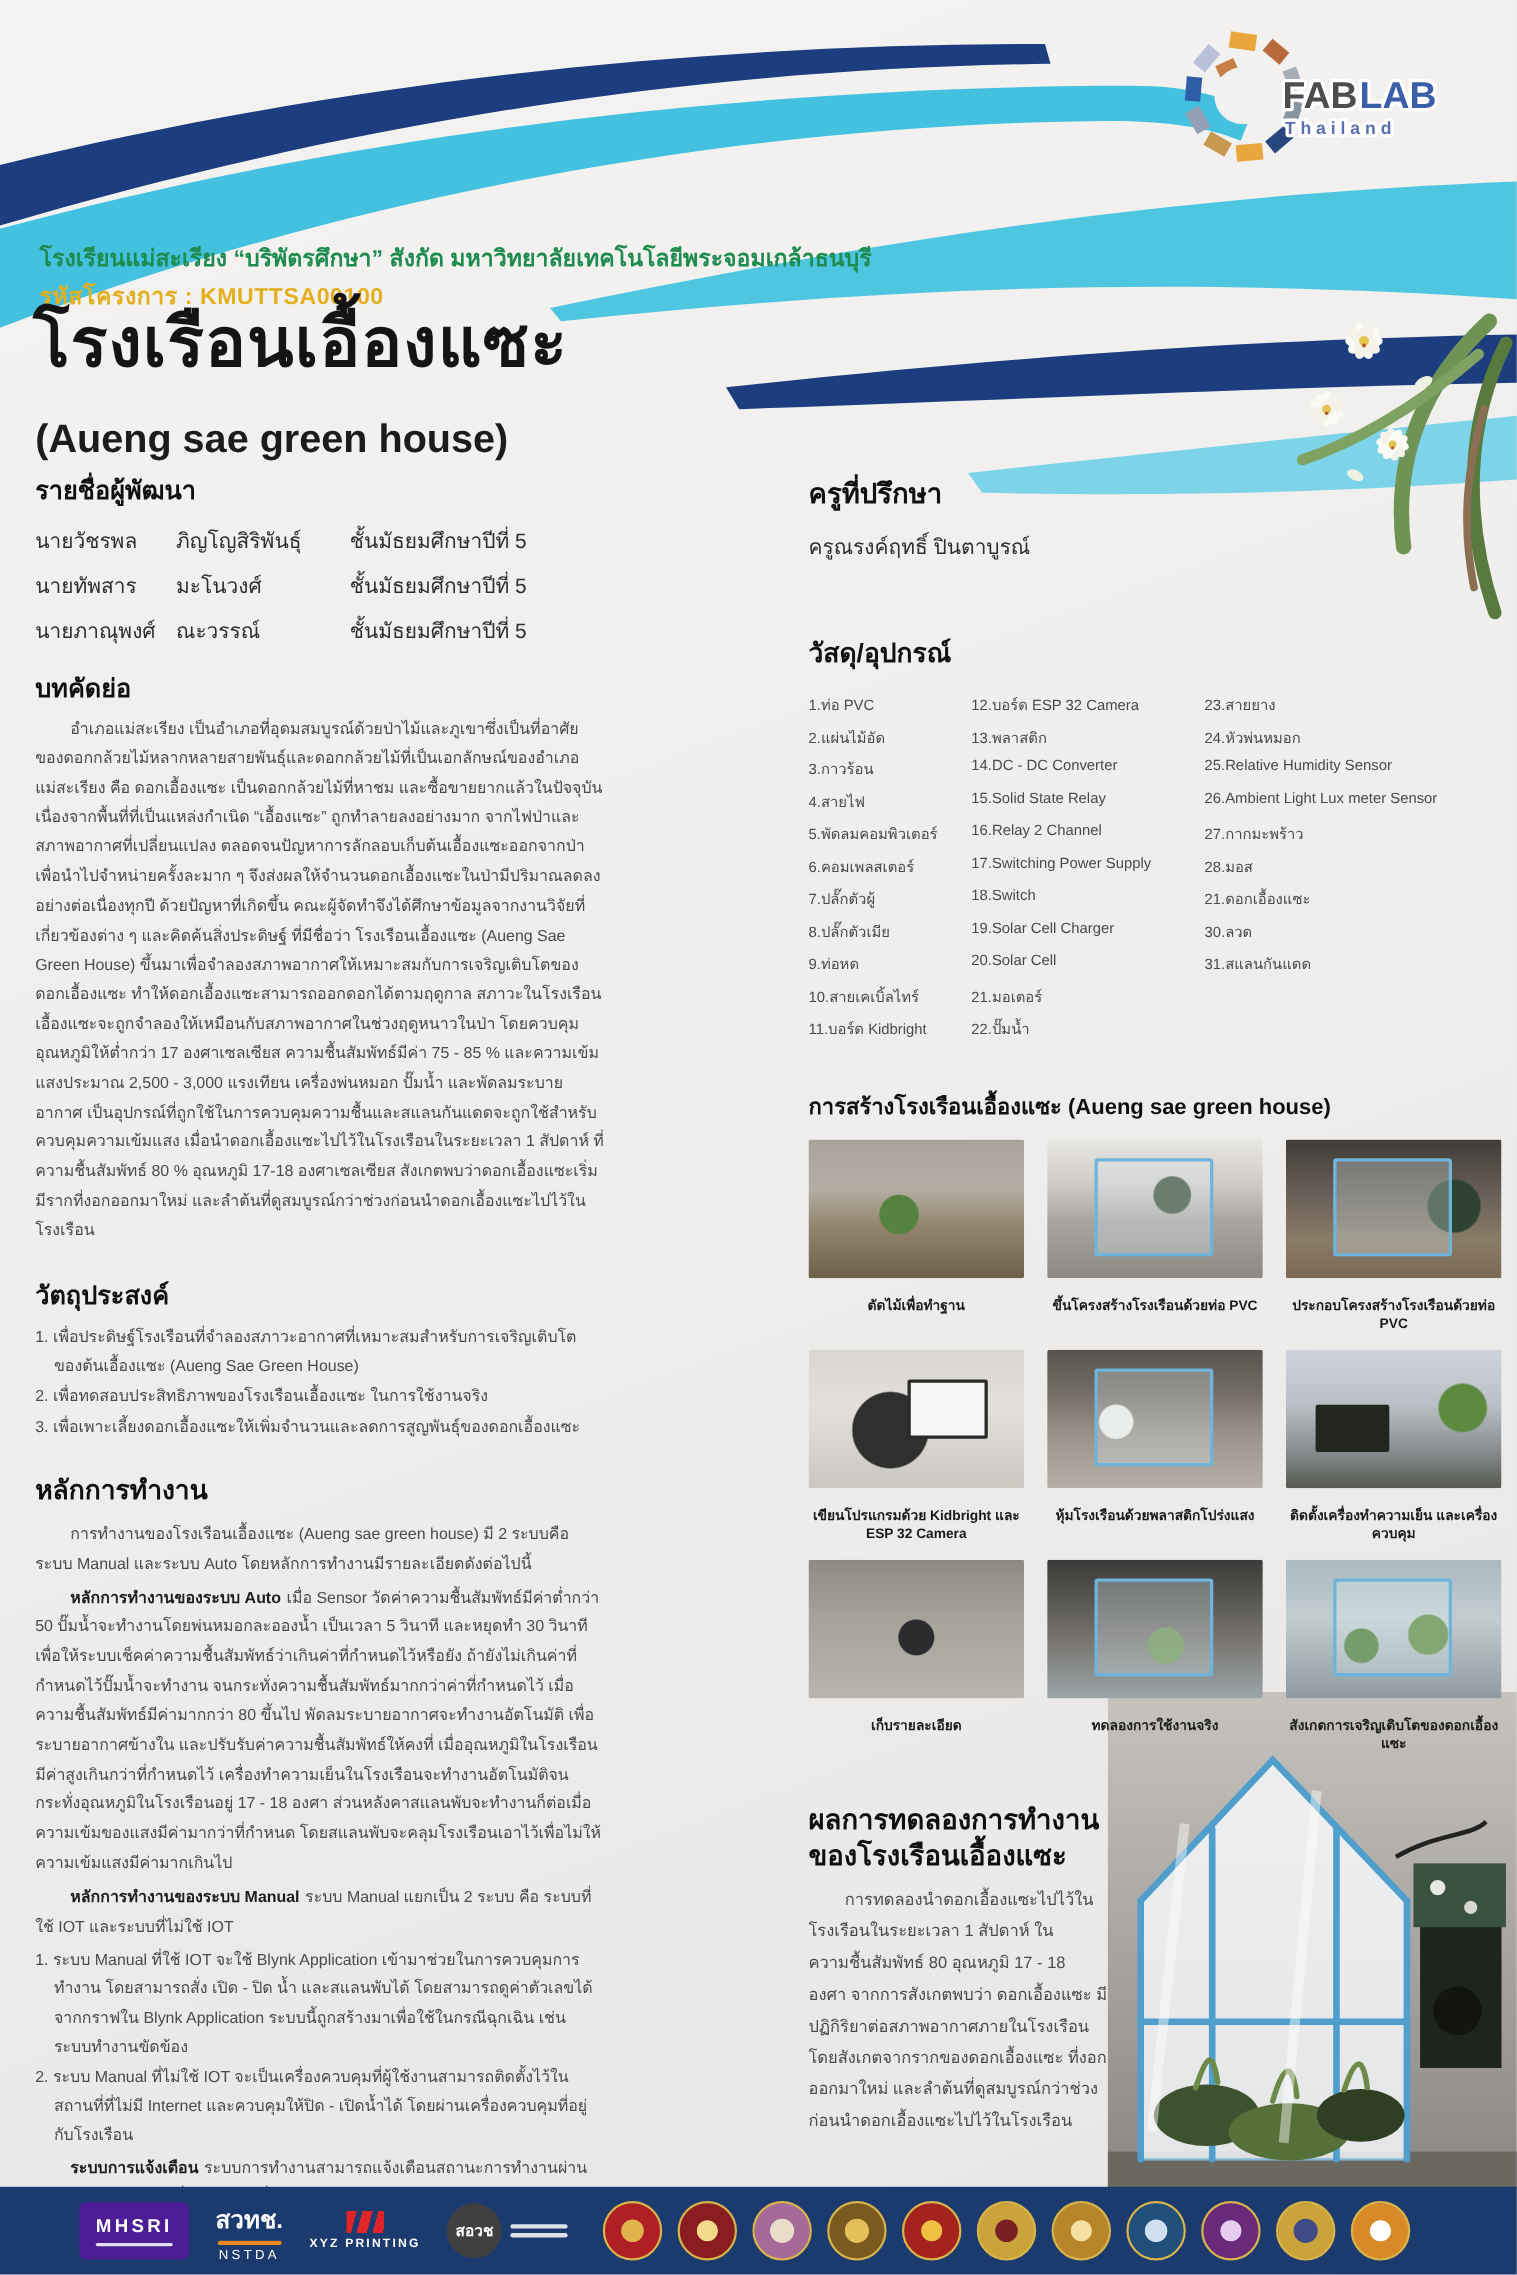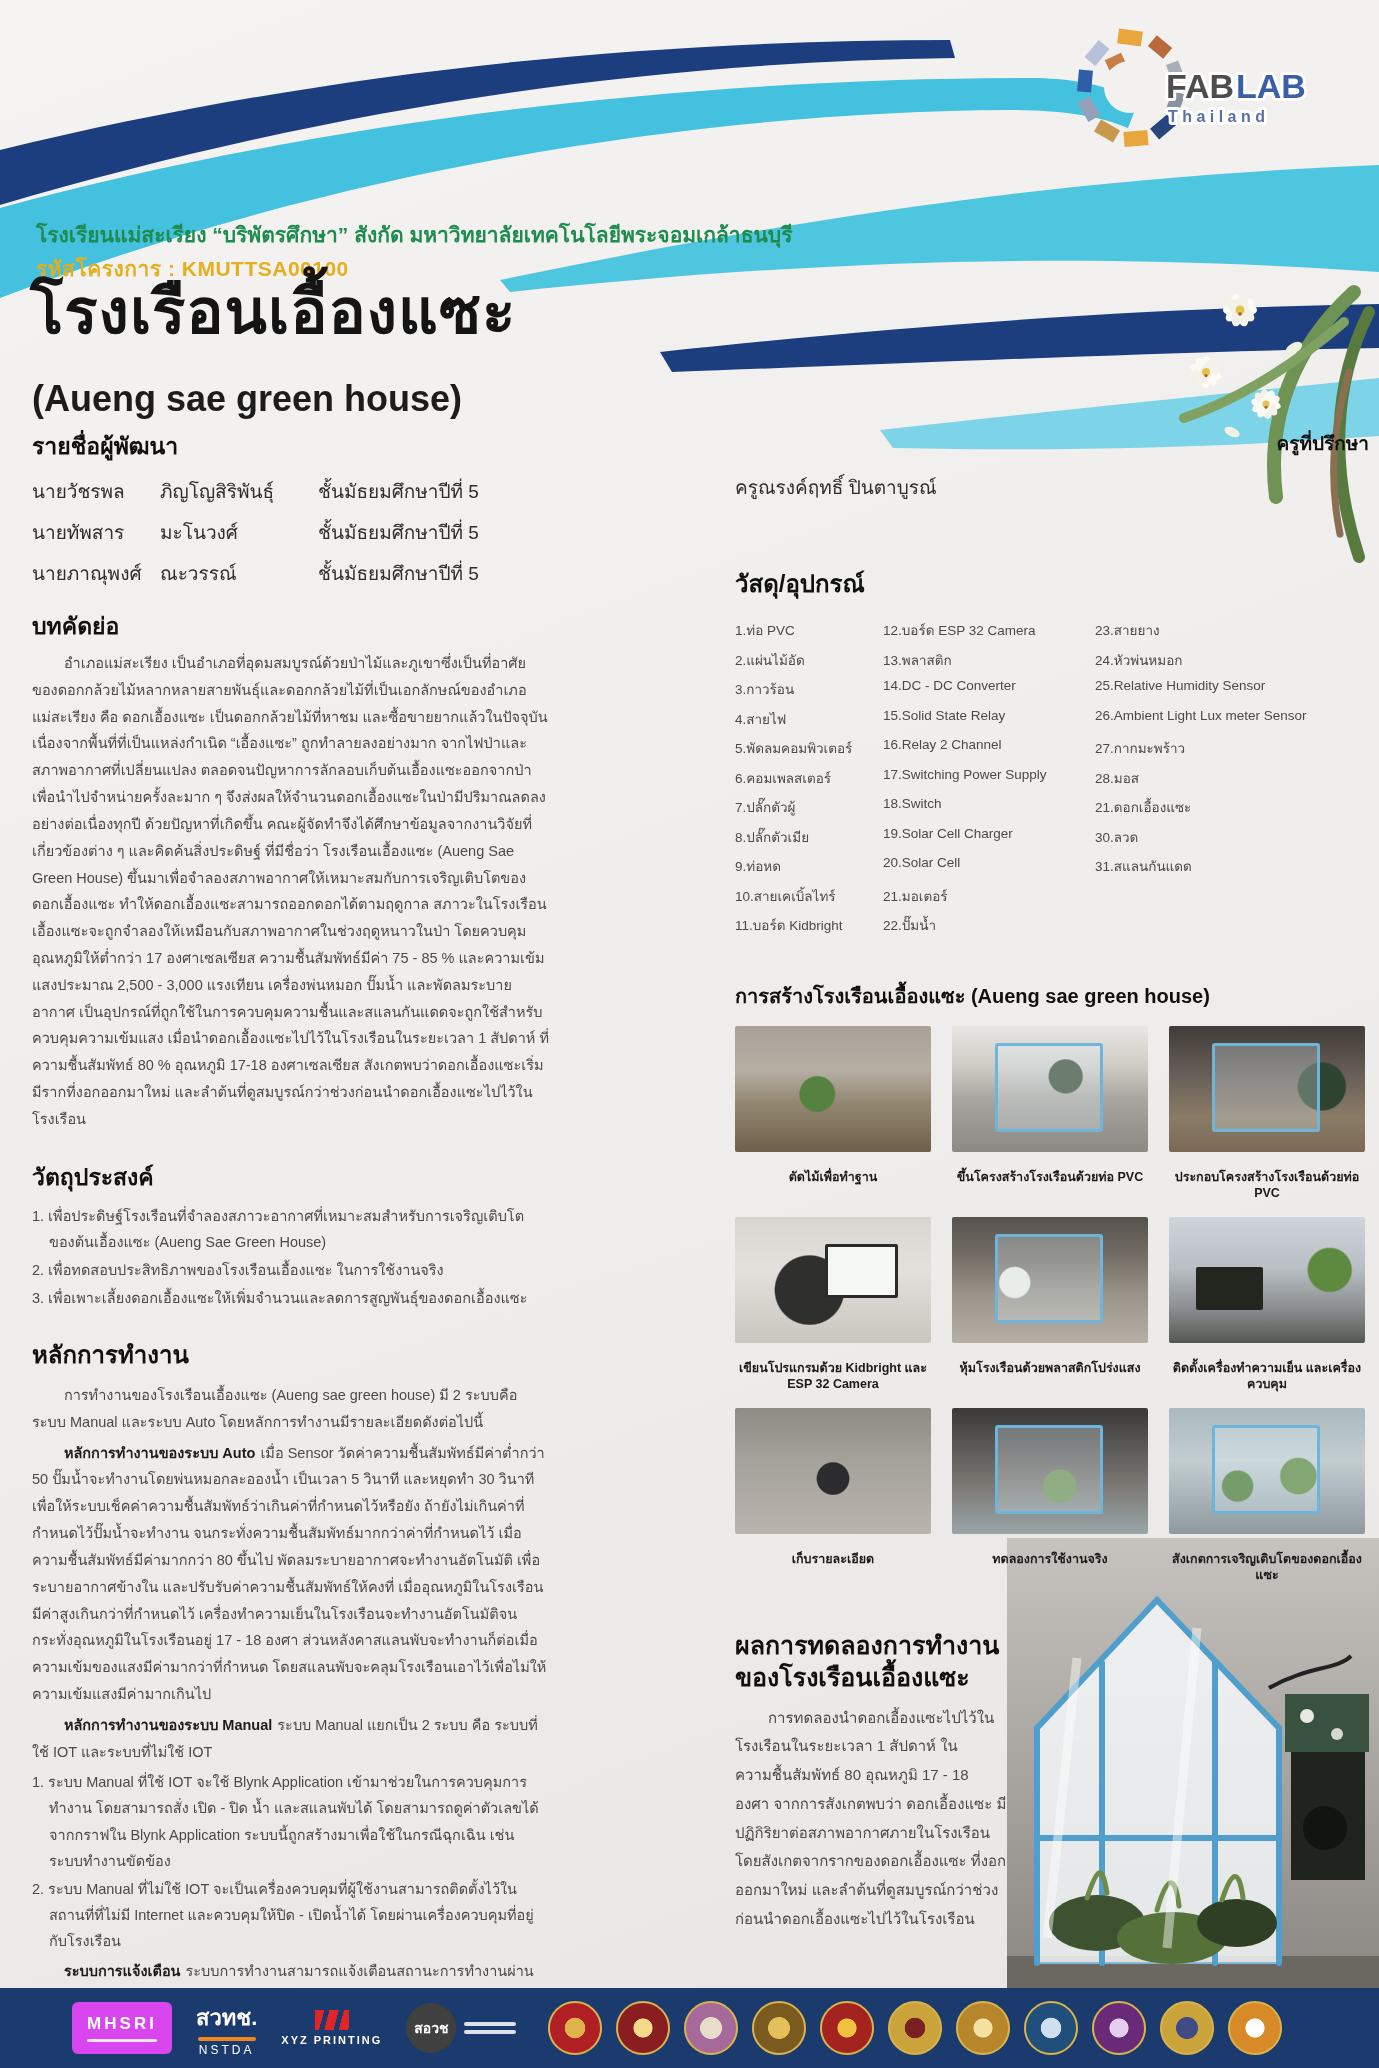--- a/index.html
+++ b/index.html
@@ -15,21 +15,21 @@
   .fablab{position:absolute;left:1066px;top:22px;z-index:6;}
   .orchid{position:absolute;right:0;top:252px;z-index:2;}
   
   .col-left{position:absolute;left:32px;top:428px;width:517px;z-index:5;}
   .col-right{position:absolute;left:735px;top:428px;width:634px;z-index:5;}
   h2{margin:0;color:#101010;font-weight:bold;}
   .h-dev{font-size:23px;margin-bottom:12px;}
   .h-abs{font-size:23px;margin:20px 0 6px;}
   .h-obj{font-size:23px;margin:26px 0 8px;}
   .h-pri{font-size:24px;margin:24px 0 8px;}
-  .h-adv{font-size:19px;text-align:right;}
+  .h-adv{font-size:25px;}
   .h-mat{font-size:24px;margin-top:62px;}
   .h-con{font-size:20px;margin-top:36px;}
   .dev-row{display:grid;grid-template-columns:128px 158px auto;font-size:19px;color:#2e2e2e;margin-bottom:11px;}
   .adv-row{font-size:19px;color:#2e2e2e;margin-top:14px;}
   .adv-row .sp1{}
   .para{font-size:14.5px;line-height:1.85;color:#4a4a4a;margin:4px 0;text-align:left;}
   .ind{text-indent:2.2em;}
   .lead{font-weight:bold;color:#1d1d1d;margin-right:5px;}
   .obj{font-size:14.5px;line-height:1.8;color:#4a4a4a;padding-left:17px;text-indent:-17px;margin:2px 0;}
   .mat-grid{display:grid;grid-template-columns:148px 212px auto;margin-top:16px;}
@@ -52,21 +52,21 @@
   .ph8{background:radial-gradient(circle at 55% 62%,rgba(110,150,80,.85) 0 12%,rgba(0,0,0,0) 13%),linear-gradient(180deg,#3c3a38 0%,#5a5855 30%,#7a7772 60%,#9aa5a8 100%);}
   .ph9{background:radial-gradient(circle at 35% 62%,#4e7a34 0 10%,rgba(0,0,0,0) 11%),radial-gradient(circle at 66% 54%,#5d8a3e 0 12%,rgba(0,0,0,0) 13%),linear-gradient(180deg,#aab9bd 0%,#c2cdd0 42%,#8e9a9e 100%);}
   
   .results{margin-top:44px;width:272px;}
   .res-h{font-size:25px;line-height:1.3;}
   .res-body{font-size:15px;line-height:1.92;margin-top:10px;}
   .ghouse{position:absolute;right:0;top:1538px;z-index:4;}
   
   .footer{position:absolute;left:0;bottom:0;width:1379px;height:80px;background:#1b3a6d;z-index:10;
     display:flex;align-items:center;gap:24px;padding:0 0 0 72px;box-sizing:border-box;}
-  .mhsri{width:100px;height:52px;background:#d946ef;border-radius:6px;display:flex;flex-direction:column;align-items:center;justify-content:center;}
+  .mhsri{width:100px;height:52px;background:#4c1d95;border-radius:6px;display:flex;flex-direction:column;align-items:center;justify-content:center;}
   .mhsri .letters{color:#fff;font-weight:bold;font-size:17px;letter-spacing:3px;}
   .mhsri .bar{width:70px;height:3px;background:rgba(255,255,255,.85);margin-top:5px;border-radius:2px;}
   .nstda{display:flex;flex-direction:column;align-items:center;}
   .nstda .th{color:#fff;font-weight:bold;font-size:22px;}
   .nstda .swash{width:58px;height:4px;border-radius:3px;background:#f0871e;margin:2px 0;}
   .nstda .en{color:#fff;font-size:12px;letter-spacing:3px;}
   .xyz{display:flex;flex-direction:column;align-items:center;gap:4px;}
   .xyz-mark{width:34px;height:20px;background:repeating-linear-gradient(105deg,#e02428 0 9px,rgba(0,0,0,0) 9px 14px);}
   .xyz .en{color:#fff;font-size:11px;letter-spacing:2px;font-weight:bold;}
   .sovch{display:flex;align-items:center;gap:8px;}

